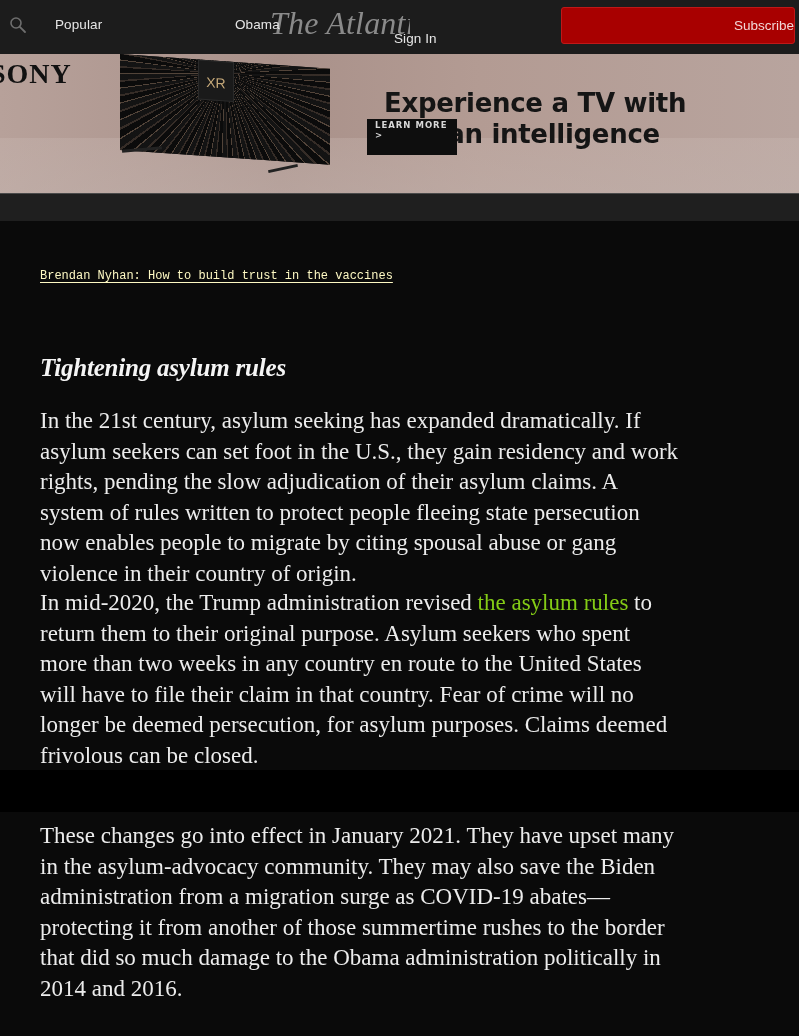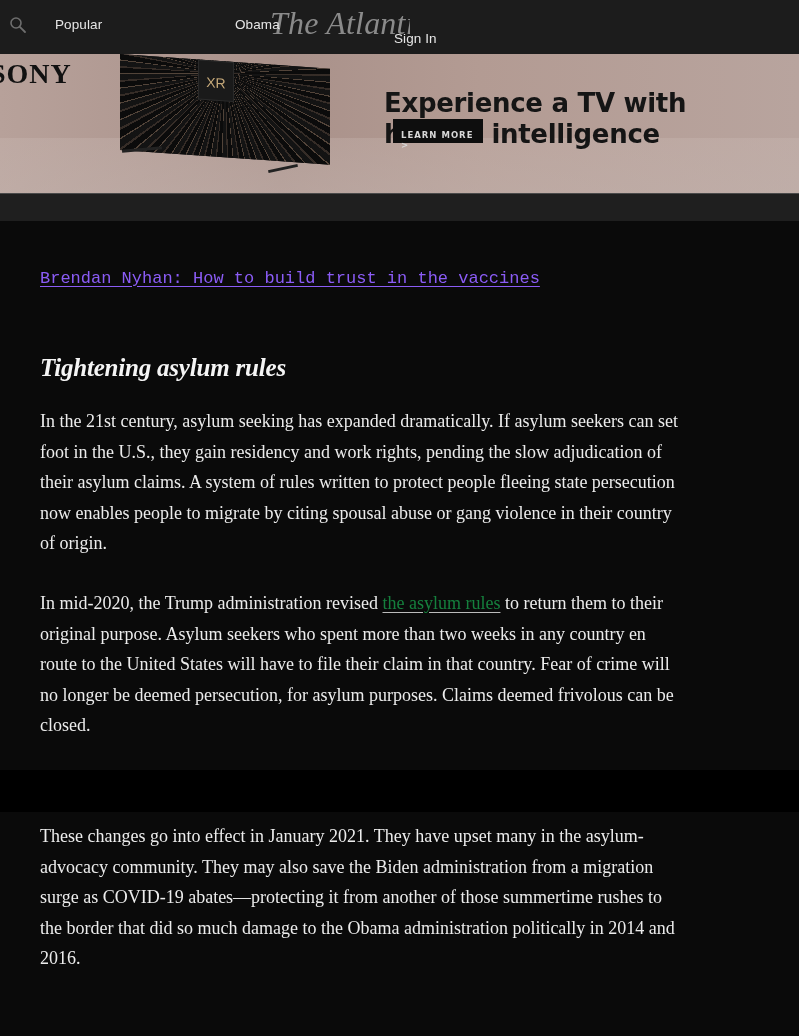--- a/index.html
+++ b/index.html
@@ -22,49 +22,50 @@
     .ad::after { content: ""; position: absolute; left: 0; top: 84px; width: 100%; height: 55px;
                  background: linear-gradient(180deg, rgba(210,195,190,0.25), rgba(200,185,180,0.45)); }
     .ad-brand { position: absolute; left: -10px; top: 4px; font-family: "Liberation Serif", serif; font-weight: bold; font-size: 28px; color: #111; letter-spacing: 1px; }
     .tv { position: absolute; left: 120px; top: 0; width: 210px; height: 96px; background: #0c0c0c; overflow: hidden; transform: skewY(4deg); transform-origin: left top; z-index: 1; }
     .tv-rays { position: absolute; left: -60px; top: -120px; width: 330px; height: 330px;
                background: repeating-conic-gradient(from 0deg at 50% 40%, #0b0b0b 0deg 3deg, #3a302a 3deg 4deg, #141414 4deg 7deg, #5a4a3e 7deg 7.6deg); opacity: 0.9; }
     .tv-badge { position: absolute; left: 78px; top: 0; width: 36px; height: 40px; background: #1a1a1a; border: 1px solid #2a2a2a; color: #c7aa7a; font-size: 14px; text-align: center; padding-top: 13px; font-family: "Liberation Sans", sans-serif; }
     .tv-stand-l { position: absolute; left: 122px; top: 94px; width: 40px; height: 3px; background: #222; transform: rotate(-5deg); z-index: 1; }
     .tv-stand-r { position: absolute; left: 268px; top: 113px; width: 30px; height: 3px; background: #222; transform: rotate(-12deg); z-index: 1; }
     .ad-headline { position: absolute; left: 384px; top: -14px; font-family: "DejaVu Sans", sans-serif; font-weight: bold; font-size: 26px; line-height: 31px; color: #151515; z-index: 2; letter-spacing: -0.3px; margin-top: 48px; }
-    .ad-cta { position: absolute; left: 393px; top: 65px; width: 90px; height: 24px; background: #0e0e0e; color: #d8d8d8; font-size: 8.5px; font-weight: bold; letter-spacing: 1px; padding: 11px 0 0 8px; z-index: 2; cursor: pointer; font-family: "DejaVu Sans", sans-serif; }
+    .ad-cta { position: absolute; left: 367px; top: 65px; width: 90px; height: 36px; background: #0e0e0e; color: #d8d8d8; font-size: 8.5px; font-weight: bold; letter-spacing: 1px; padding: 1px 0 0 8px; z-index: 2; cursor: pointer; font-family: "DejaVu Sans", sans-serif; }
 
     .ad-gap { position: absolute; left: 0; top: 193px; width: 799px; height: 28px; background: #1f1f1f; border-top: 1px solid #4a4a4a; }
 
     
     .article { position: absolute; left: 0; top: 221px; width: 799px; }
-    .related-link { position: absolute; left: 40px; top: 48px; font-family: "Liberation Mono", monospace; font-size: 17px; color: #8b5cf6; text-decoration: underline; text-underline-offset: 3px; white-space: nowrap; cursor: pointer; }
+    .related-link { position: absolute; left: 40px; top: 48px; font-family: "Liberation Mono", monospace; font-size: 12px; color: #fef9c3; text-decoration: underline; text-underline-offset: 3px; white-space: nowrap; cursor: pointer; }
     .section-heading { position: absolute; left: 40px; top: 133px; font-family: "Liberation Serif", serif; font-style: italic; font-weight: bold; font-size: 25px; color: #f5f5f5; white-space: nowrap; letter-spacing: -0.2px; }
-    .para { position: absolute; left: 40px; width: 640px; font-family: "Liberation Serif", serif; font-size: 18px; line-height: 30.6px; color: #ececec; }
+    .para { position: absolute; left: 40px; width: 640px; font-family: "Liberation Serif", serif; font-size: 23px; line-height: 30.6px; color: #ececec; }
     .p1 { top: 185px; }
     .p2 { top: 367px; }
     .p3 { top: 600px; }
-    .inline-link { color: #15803d; text-decoration: underline; text-underline-offset: 3px; text-decoration-color: #bbb; cursor: pointer; }
+    .inline-link { color: #84cc16; text-underline-offset: 3px; text-decoration-color: #bbb; cursor: pointer; }
     .band { position: absolute; left: 0; top: 770px; width: 799px; height: 42px; background: #000; }
   </style>
 </head>
 <body>
 
 <div class="header">
   <span class="search-icon">
     <svg width="18" height="18" viewBox="0 0 18 18">
       <circle cx="7" cy="7" r="5" fill="none" stroke="#6e6e6e" stroke-width="1.6"></circle>
       <line x1="10.8" y1="10.8" x2="16" y2="16" stroke="#6e6e6e" stroke-width="1.8" stroke-linecap="round"></line>
     </svg>
   </span>
   <span class="nav-link nav-popular">Popular</span>
   <span class="logo">The Atlantic</span>
   <span class="nav-link nav-latest">Obama</span>
   <span class="nav-link nav-signin">Sign In</span>
+  <div class="subscribe-btn">Subscribe</div>
 </div>
 
 <div class="ad">
   <span class="ad-brand">SONY</span>
   <div class="tv">
     <div class="tv-rays"></div>
     <div class="tv-badge">XR</div>
   </div>
   <div class="tv-stand-l"></div>
   <div class="tv-stand-r"></div>

